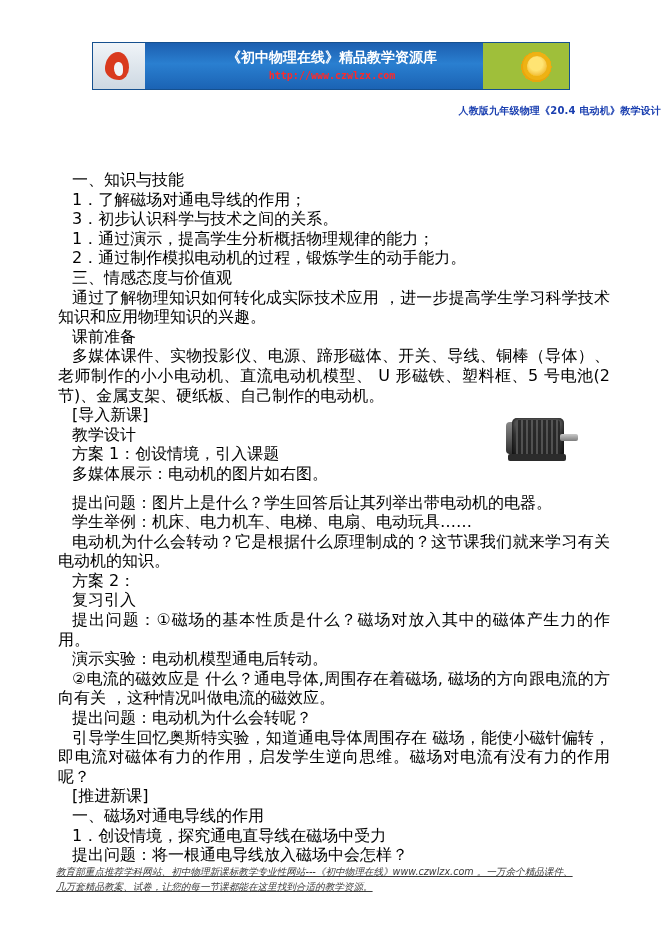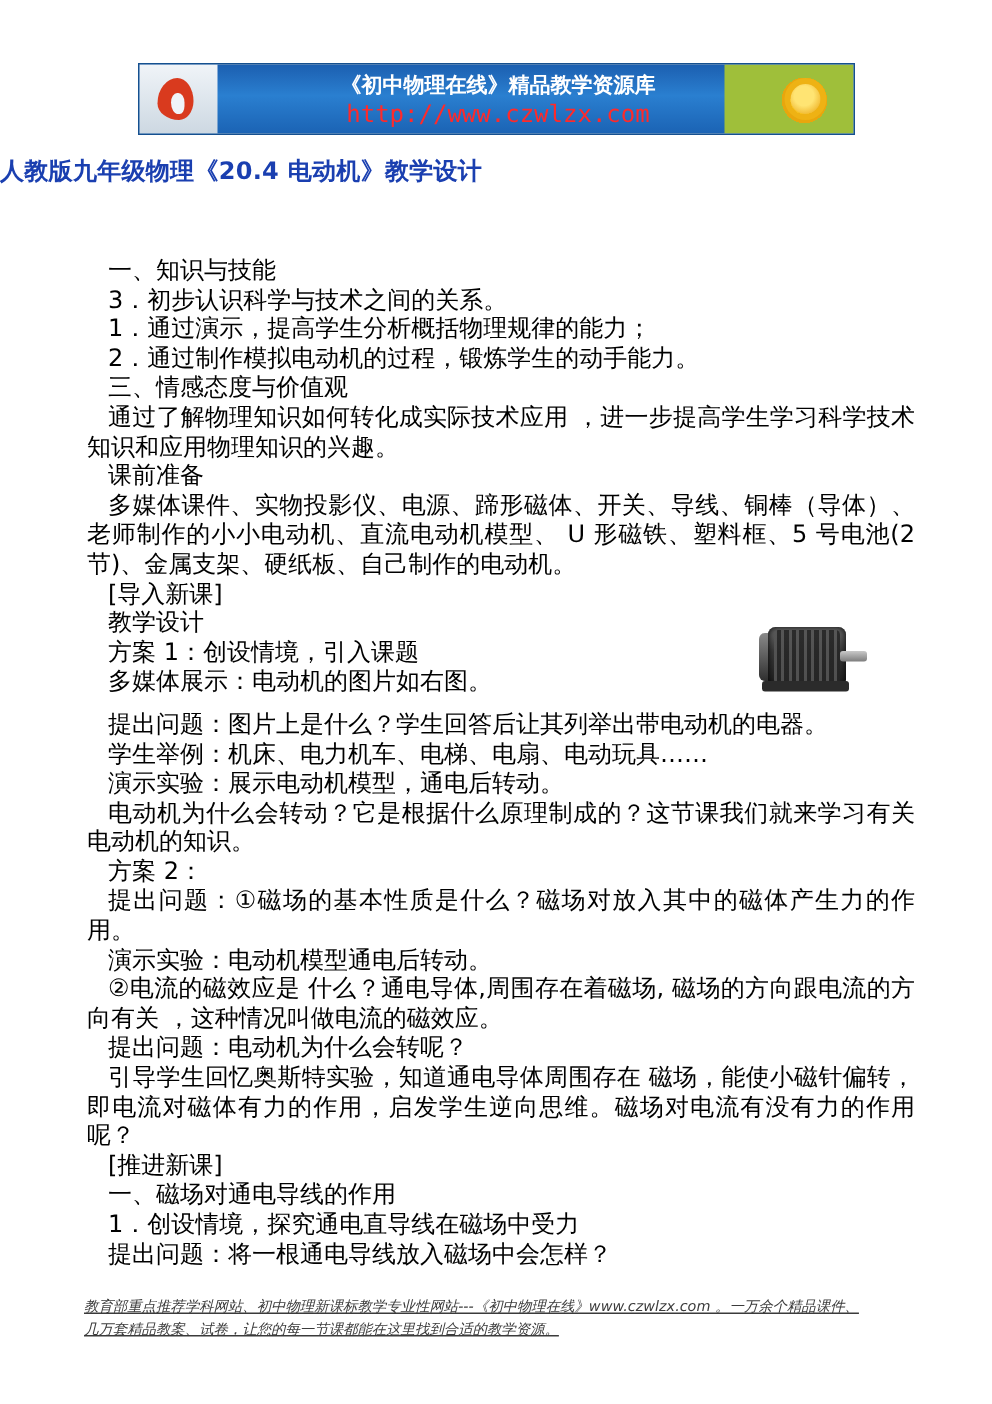--- a/index.html
+++ b/index.html
@@ -98,35 +98,35 @@
     font-size: 14px;
     font-weight: bold;
     color: #ffffff;
     letter-spacing: 0px;
     line-height: 18px;
     white-space: nowrap;
   }
   .banner-url {
     margin-top: 2px;
     font-family: "DejaVu Sans Mono", monospace;
-    font-size: 16px;
-    font-weight: normal;
+    font-size: 10px;
+    font-weight: bold;
     color: #ff2a2a;
     line-height: 15px;
     white-space: nowrap;
   }
 
   
   .doc-title {
     position: absolute;
     left: 0;
     top: 104px;
     width: 661px;
-    text-align: left;
-    font-size: 16px;
+    text-align: right;
+    font-size: 10px;
     font-weight: bold;
     color: #1a3fb0;
     letter-spacing: 0.2px;
   }
 
   
   .body-text {
     position: absolute;
     left: 58px;
     top: 170px;
@@ -239,37 +239,38 @@
   <div class="motor-img">
     <div class="motor-cap"></div>
     <div class="motor-body"></div>
     <div class="motor-fins"></div>
     <div class="motor-shaft"></div>
     <div class="motor-base"></div>
   </div>
 
   <div class="body-text">
     <p class="indent1">一、知识与技能</p>
+    <p class="indent1">1．了解磁场对通电导线的作用；</p>
     <p class="indent1">3．初步认识科学与技术之间的关系。</p>
     <p class="indent1">1．通过演示，提高学生分析概括物理规律的能力；</p>
     <p class="indent1">2．通过制作模拟电动机的过程，锻炼学生的动手能力。</p>
     <p class="indent1">三、情感态度与价值观</p>
     <p class="indent1">通过了解物理知识如何转化成实际技术应用 ，进一步提高学生学习科学技术知识和应用物理知识的兴趣。</p>
     <p class="indent1">课前准备</p>
     <p class="indent1">多媒体课件、实物投影仪、电源、蹄形磁体、开关、导线、铜棒（导体）、老师制作的小小电动机、直流电动机模型、 U 形磁铁、塑料框、5 号电池(2 节)、金属支架、硬纸板、自己制作的电动机。</p>
     <p class="indent1">[导入新课]</p>
     <p class="indent1">教学设计</p>
     <p class="indent1">方案 1：创设情境，引入课题</p>
     <p class="indent1">多媒体展示：电动机的图片如右图。</p>
     <div class="gap"></div>
     <p class="indent1">提出问题：图片上是什么？学生回答后让其列举出带电动机的电器。</p>
     <p class="indent1">学生举例：机床、电力机车、电梯、电扇、电动玩具……</p>
-    <p class="indent1">演示实验：展示电动机模型，通电后转动。</p>
     <p class="indent1">电动机为什么会转动？它是根据什么原理制成的？这节课我们就来学习有关电动机的知识。</p>
     <p class="indent1">方案 2：</p>
+    <p class="indent1">复习引入</p>
     <p class="indent1">提出问题：①磁场的基本性质是什么？磁场对放入其中的磁体产生力的作用。</p>
     <p class="indent1">演示实验：电动机模型通电后转动。</p>
     <p class="indent1">②电流的磁效应是 什么？通电导体,周围存在着磁场, 磁场的方向跟电流的方向有关 ，这种情况叫做电流的磁效应。</p>
     <p class="indent1">提出问题：电动机为什么会转呢？</p>
     <p class="indent1">引导学生回忆奥斯特实验，知道通电导体周围存在 磁场，能使小磁针偏转，即电流对磁体有力的作用，启发学生逆向思维。磁场对电流有没有力的作用呢？</p>
     <p class="indent1">[推进新课]</p>
     <p class="indent1">一、磁场对通电导线的作用</p>
     <p class="indent1">1．创设情境，探究通电直导线在磁场中受力</p>
     <p class="indent1">提出问题：将一根通电导线放入磁场中会怎样？</p>
   </div>

